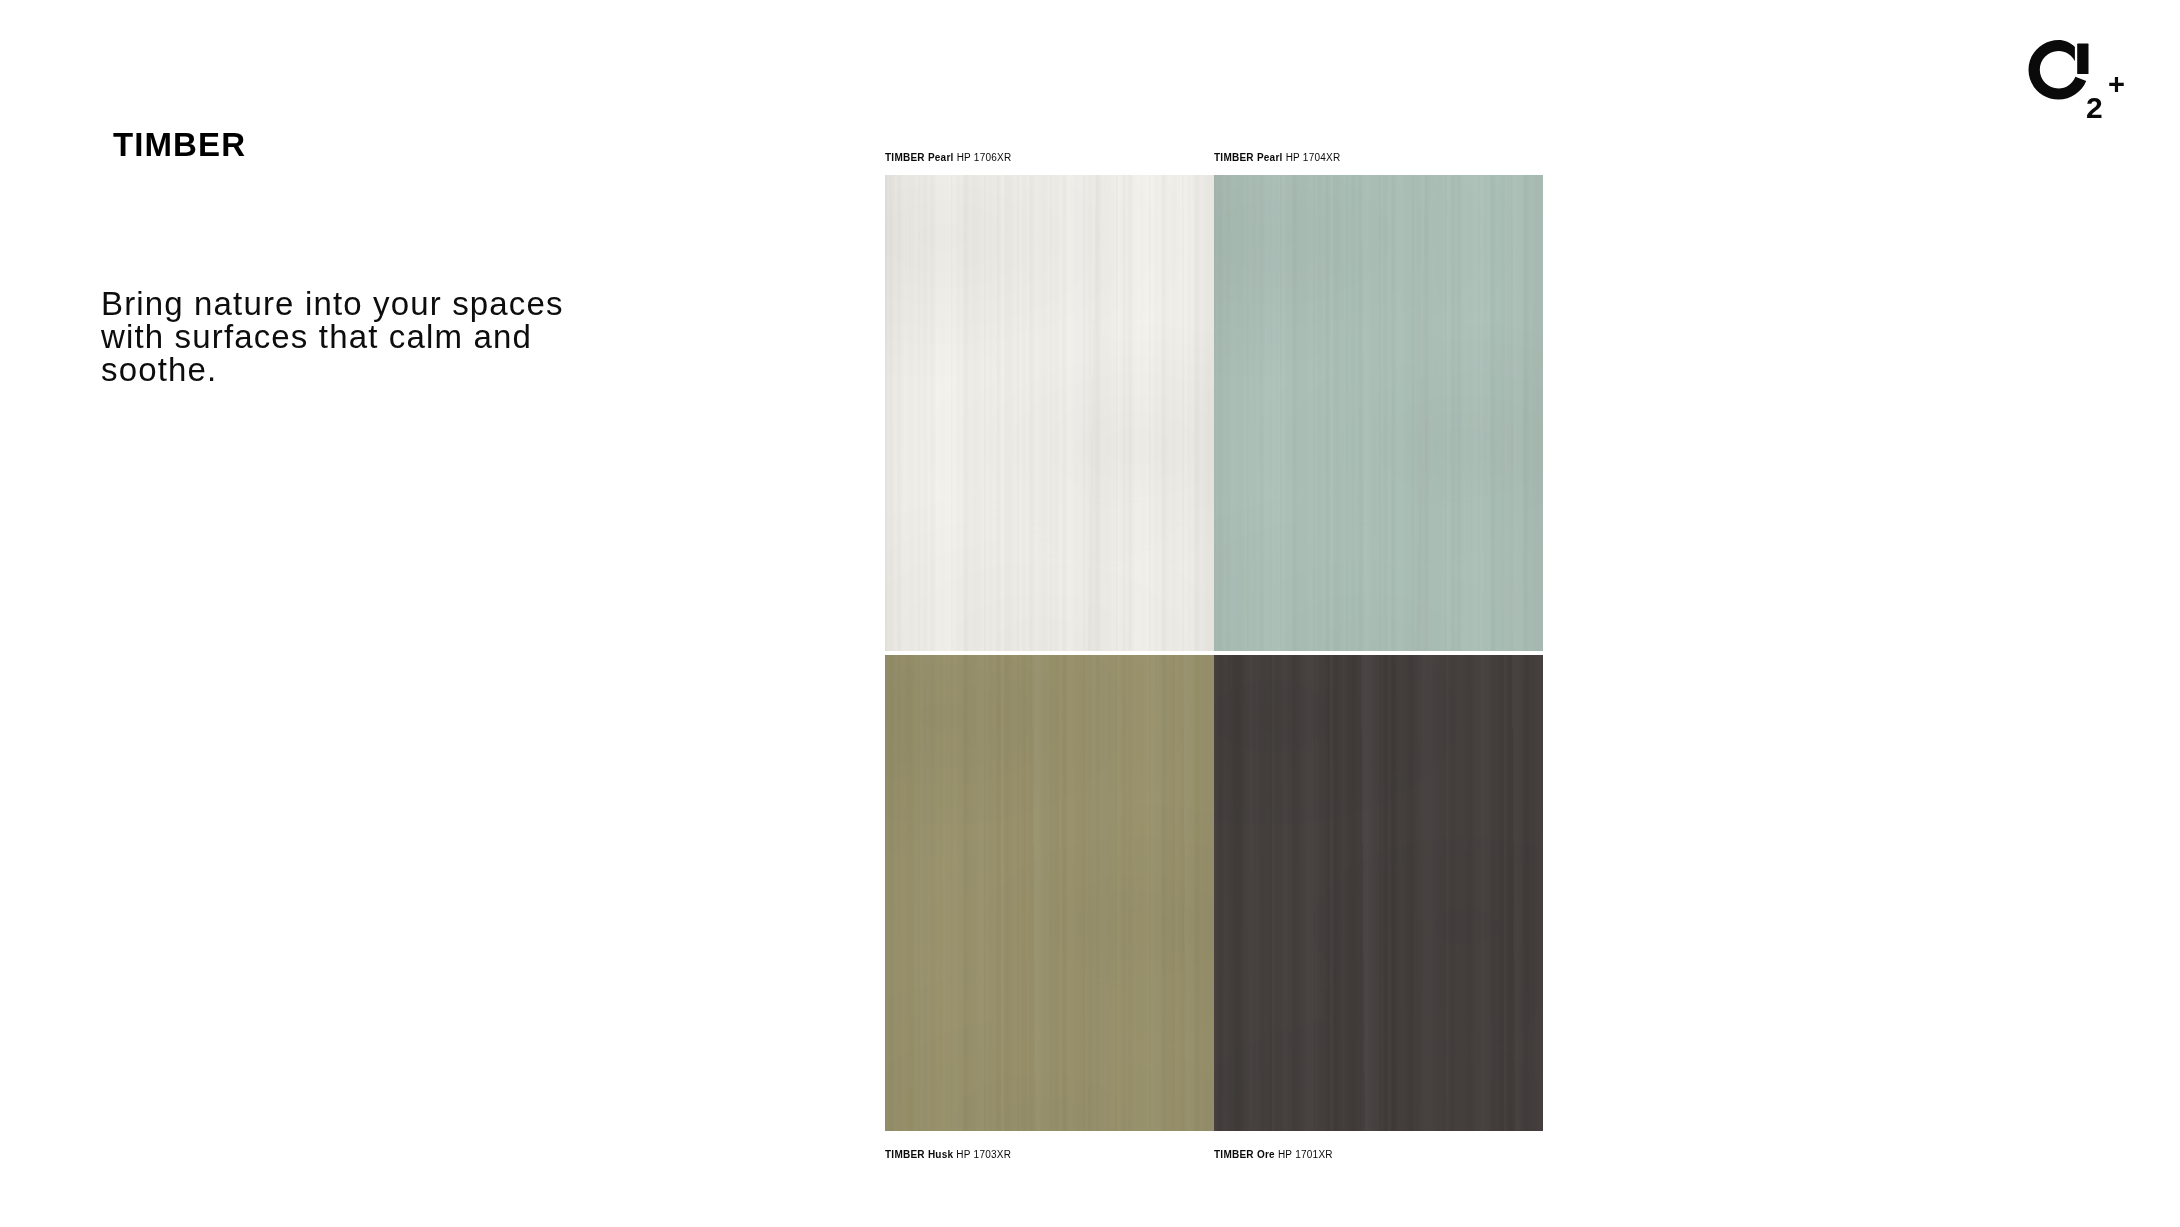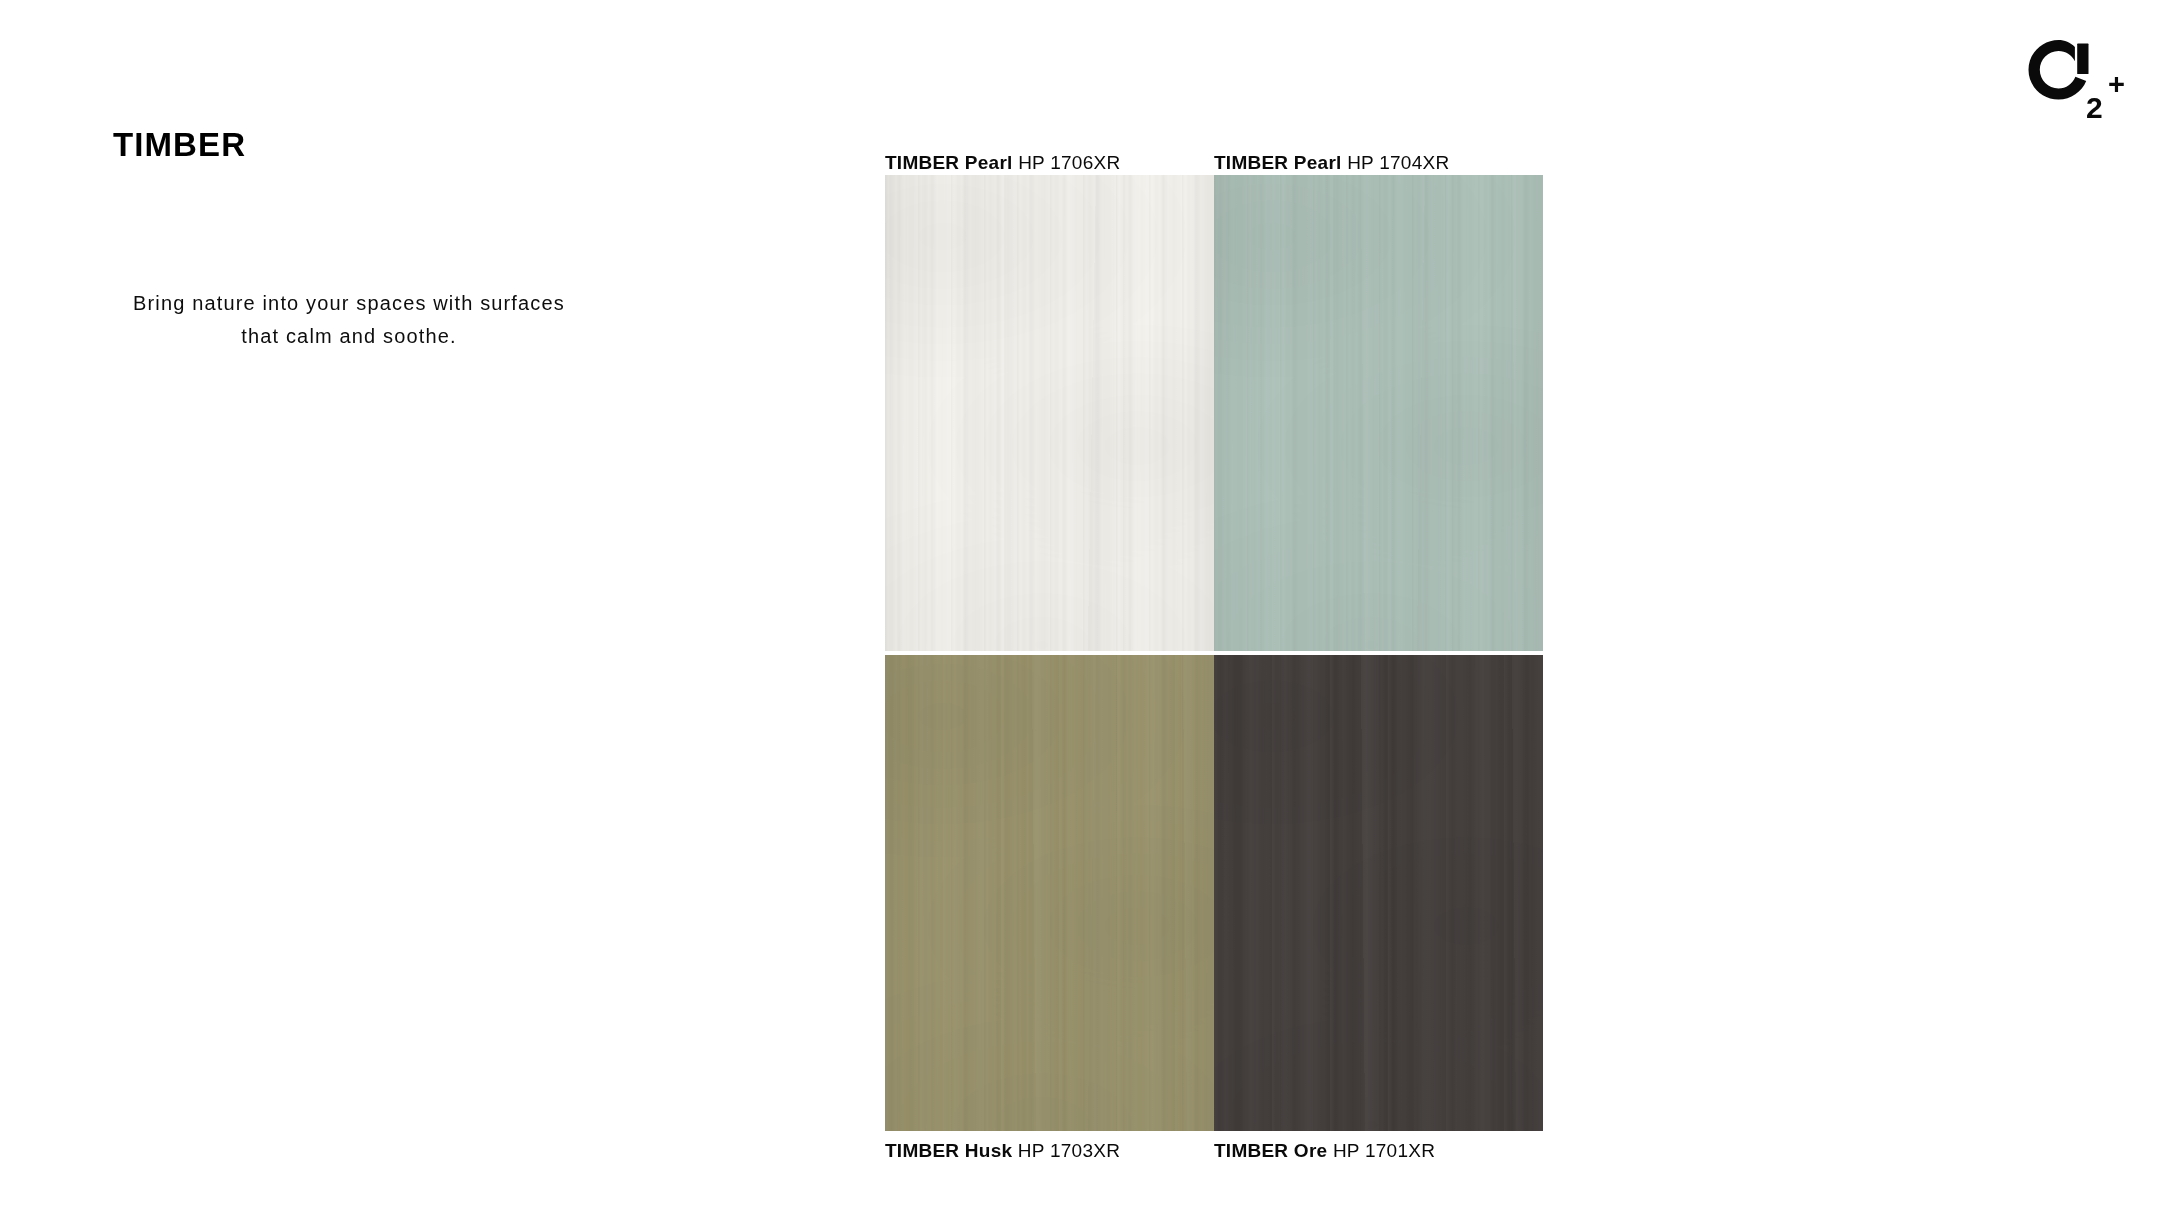--- a/index.html
+++ b/index.html
@@ -34,29 +34,28 @@
     top: 128px;
     font-size: 33px;
     font-weight: 700;
     letter-spacing: 1.1px;
     color: #000000;
     line-height: 1;
     white-space: nowrap;
   }
   .intro-copy {
     position: absolute;
-    left: 114px;
+    left: 101px;
     top: 287px;
     width: 470px;
-    font-size: 20px;
+    font-size: 33px;
     font-weight: 400;
     letter-spacing: 1.15px;
     line-height: 33px;
     color: #0d0d0d;
-    text-align: center;
   }
 
   
   .swatch-grid {
     position: absolute;
     left: 885px;
     top: 145px;
     width: 987px;
     height: 1020px;
   }
@@ -72,21 +71,21 @@
 
   .swatch-cell {
     position: relative;
     width: 329px;
     height: 476px;
   }
 
   .swatch-label {
     position: absolute;
     left: 0;
-    font-size: 19px;
+    font-size: 10px;
     letter-spacing: 0.25px;
     color: #0a0a0a;
     white-space: nowrap;
     line-height: 1;
   }
   .row-top .swatch-label    { top: -22px; }
   .row-bottom .swatch-label { bottom: -29px; margin-top: 20px; }
   .swatch-label .nm { font-weight: 700; }
   .swatch-label .code { font-weight: 400; }
 

